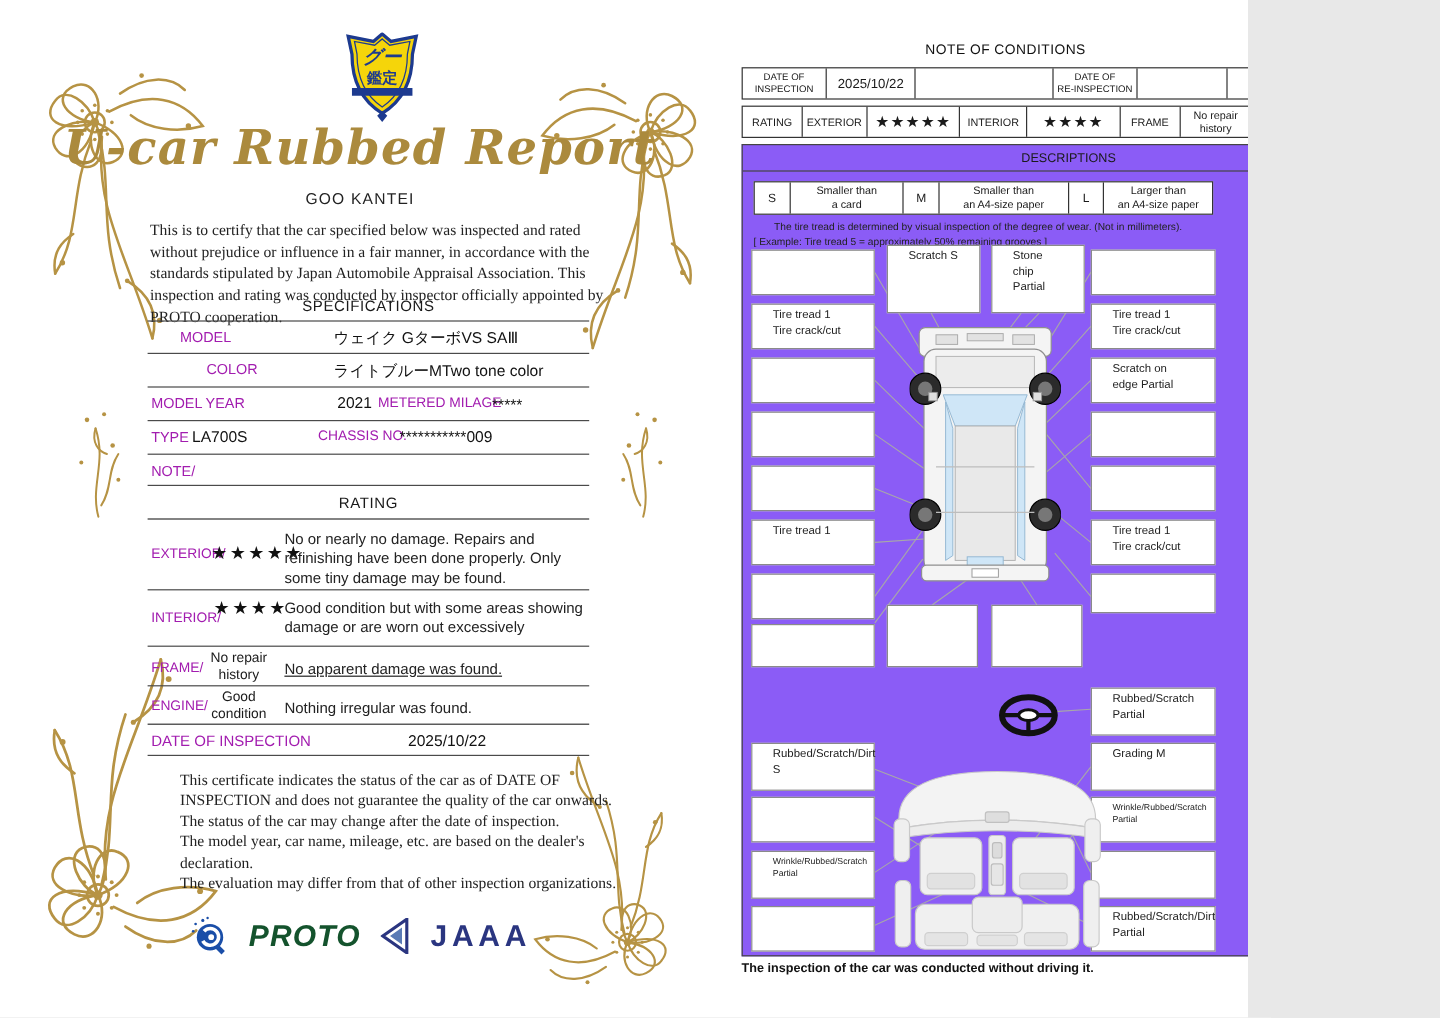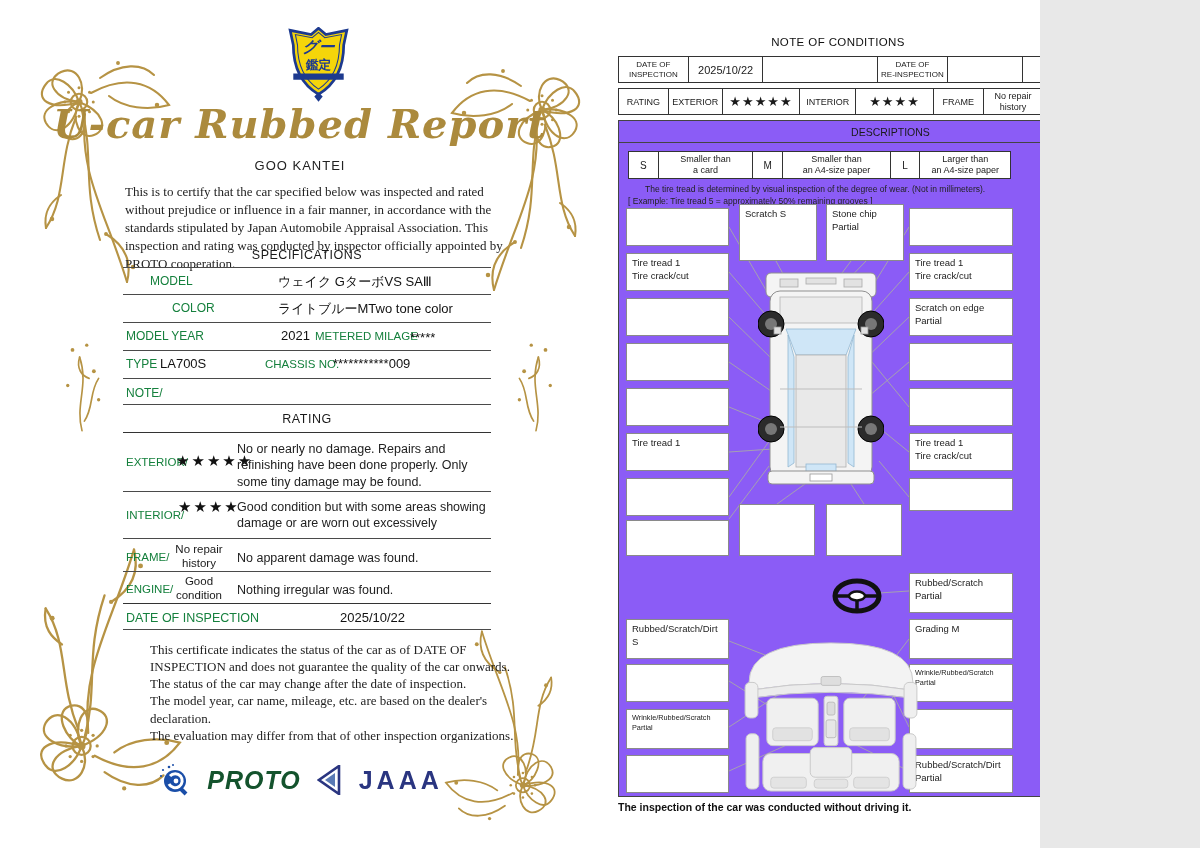--- a/index.html
+++ b/index.html
@@ -7,35 +7,35 @@
           font-family:"Liberation Sans",sans-serif;color:#1a1a1a;}
   .abs{position:absolute;}
   .pre{white-space:pre-line;}
   .ctr{text-align:center;}
   
   .serif{font-family:"Liberation Serif",serif;}
   .title{font-family:"DejaVu Serif",serif;font-style:italic;font-weight:bold;
          font-size:40px;color:#ab8a3d;letter-spacing:1px;}
   .rule{position:absolute;left:123px;width:368px;border-top:1px solid #4a4a4a;height:0;}
   .rule2{border-top:1.6px solid #333;}
-  .speclabel{font-size:12px;color:#15803d;}
+  .speclabel{font-size:12px;color:#a21caf;}
   .specval{font-size:13px;color:#111;}
   .stars{font-size:15px;letter-spacing:2px;color:#111;}
   .ratdesc{font-size:12.5px;color:#222;line-height:1.3;}
   .flor{stroke:#b69344;fill:none;stroke-width:1.4;stroke-linecap:round;}
   .flordot{fill:#b69344;stroke:none;}
   
   .htable{position:absolute;display:flex;border:1.4px solid #333;background:#fff;box-sizing:border-box;}
   .tcell{display:flex;align-items:center;justify-content:center;text-align:center;
          border-right:1px solid #333;box-sizing:border-box;white-space:pre-line;}
   .tcell:last-child{border-right:none;}
   .descbox{position:absolute;left:618px;top:120px;width:545px;height:677px;
            border:1.4px solid #444;box-sizing:border-box;background:#8b5cf6;}
   .fbox{position:absolute;border:1px solid #8a8a8a;background:#fff;box-sizing:border-box;
-        font-size:9.5px;line-height:1.35;padding:3px 5px;white-space:pre-line;color:#222;}
+        font-size:9.5px;line-height:1.35;padding:3px 17px;white-space:pre-line;color:#222;}
   .fbox.small{font-size:7.3px;}
   .legendcode{font-size:10px;}
   .legenddesc{font-size:9px;line-height:1.25;}
   .leader{stroke:#a8a8a8;stroke-width:0.9;}
   .carline{stroke:#8f8f8f;stroke-width:1;fill:#f4f4f4;}
   .glass{fill:#cfe6f7;stroke:#93b7d2;stroke-width:0.8;}
 </style>
 </head>
 <body>
 
@@ -159,21 +159,21 @@
     <div class="rule" style="top:491px;"></div>
 
     <div class="abs speclabel" style="left:126px;top:509px;font-size:11.5px;">INTERIOR/</div>
     <div class="abs stars" style="left:178px;top:498px;">★★★★</div>
     <div class="abs ratdesc" style="left:237px;top:499px;width:258px;">Good condition but with some areas showing damage or are worn out excessively</div>
     <div class="rule" style="top:538px;"></div>
 
     <div class="abs speclabel" style="left:126px;top:551px;font-size:11.5px;">FRAME/</div>
     <div class="abs ctr pre" style="left:166px;top:543px;width:66px;font-size:11.5px;line-height:1.2;">No repair
 history</div>
-    <div class="abs ratdesc" style="left:237px;top:550px;width:258px;">No apparent damage was found.</div>
+    <div class="abs ratdesc" style="left:237px;top:550px;width:258px;text-decoration:underline;">No apparent damage was found.</div>
     <div class="rule" style="top:571px;"></div>
 
     <div class="abs speclabel" style="left:126px;top:583px;font-size:11.5px;">ENGINE/</div>
     <div class="abs ctr pre" style="left:166px;top:575px;width:66px;font-size:11.5px;line-height:1.2;">Good
 condition</div>
     <div class="abs ratdesc" style="left:237px;top:582px;width:258px;">Nothing irregular was found.</div>
     <div class="rule rule2" style="top:603px;"></div>
 
     <div class="abs speclabel" style="left:126px;top:611px;font-size:12.5px;">DATE OF INSPECTION</div>
     <div class="abs specval" style="left:340px;top:610px;">2025/10/22</div>

